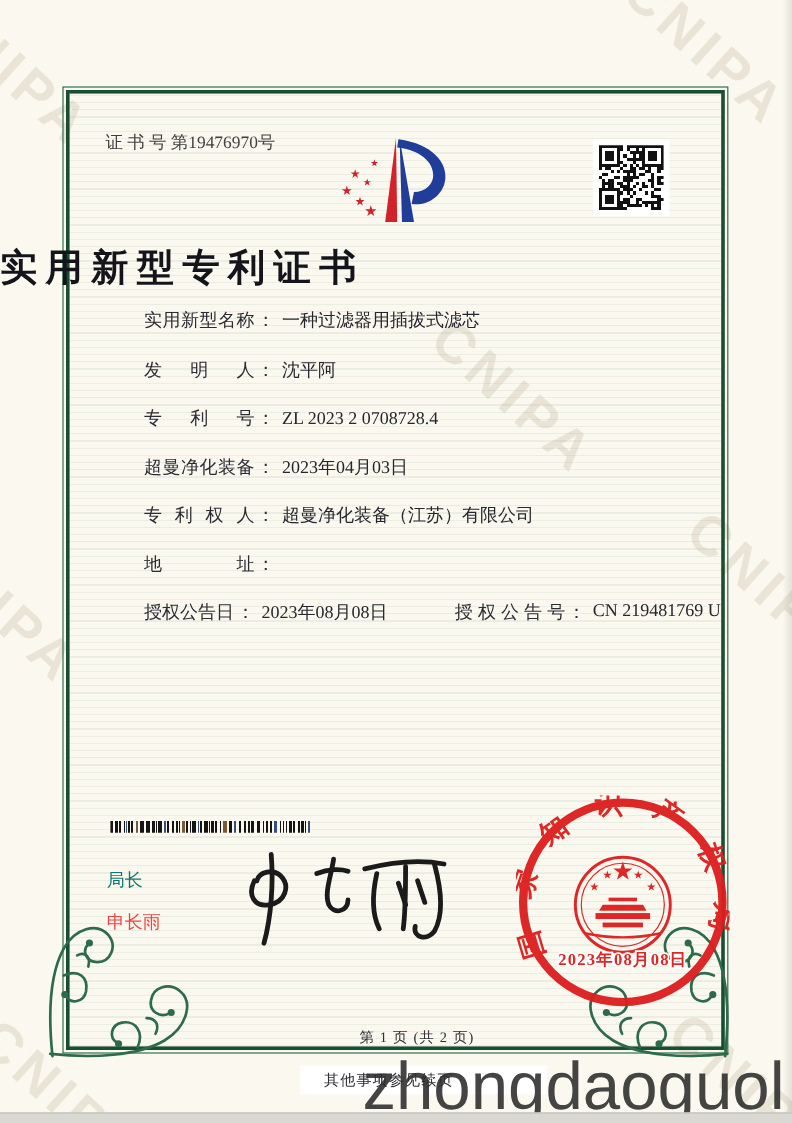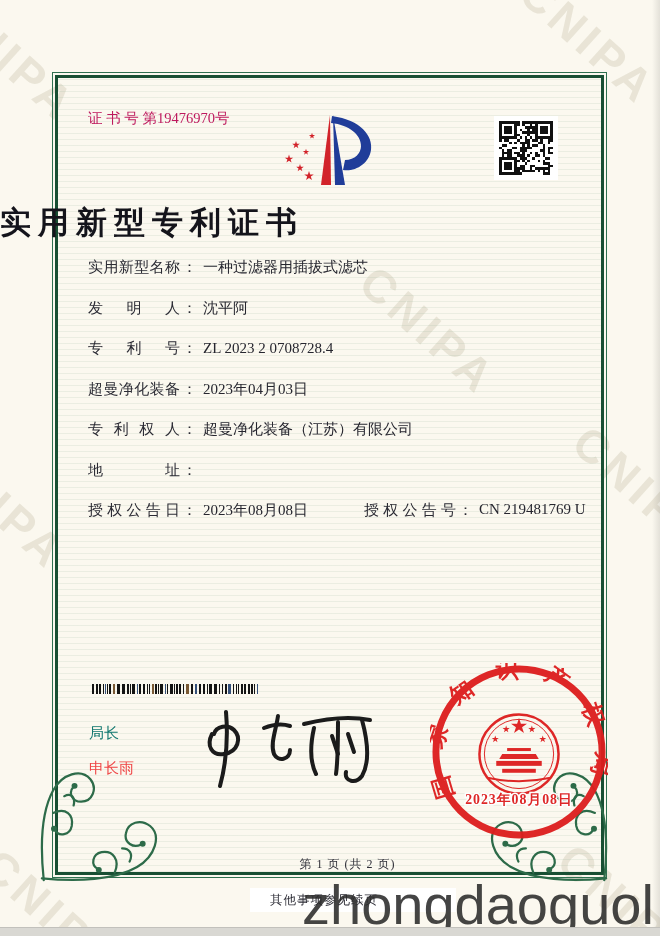--- a/index.html
+++ b/index.html
@@ -16,31 +16,31 @@
   
   .frame{position:absolute;left:52px;top:72px;width:553px;height:804px;
          border:1px solid #2f7050;z-index:2;}
   .frame-inner{position:absolute;left:2px;top:2px;right:2px;bottom:2px;
                border:3px solid #184f33;}
   .guilloche{position:absolute;left:56px;top:76px;width:545px;height:796px;z-index:2;
       background:repeating-linear-gradient(0deg,rgba(125,165,135,0.13) 0 1px,transparent 1px 6px);}
 
   .content{position:absolute;inset:0;z-index:3;color:#2f2f38;}
 
-  .cert-no{position:absolute;left:88px;top:109px;font-size:14.5px;color:#be185d;}
+  .cert-no{position:absolute;left:88px;top:109px;font-size:14.5px;color:#404040;}
 
   .logo{position:absolute;left:283px;top:112px;width:92px;height:78px;}
   .qr-box{position:absolute;left:494px;top:116px;width:64px;height:64px;background:#fff;
           display:flex;align-items:center;justify-content:center;}
 
   .title{position:absolute;left:0;right:0;top:202px;text-align:left;
          font-size:31px;font-weight:bold;letter-spacing:7px;color:#14141b;}
 
   .fields{position:absolute;left:88px;top:258px;width:500px;}
-  .frow{display:flex;align-items:baseline;height:40.5px;font-size:15px;white-space:nowrap;}
+  .frow{display:flex;align-items:baseline;height:40.5px;font-size:15px;white-space:nowrap;margin-left:32px;}
   .flabel{display:inline-block;width:92px;text-align:justify;text-align-last:justify;color:#2b2b34;}
   .fcolon{margin:0 6px 0 2px;color:#2b2b34;}
   .fvalue{color:#26262f;}
   .fgroup2{margin-left:56px;display:flex;align-items:flex-start;}
 
   .body-text{position:absolute;left:88px;top:536px;width:496px;font-size:13.5px;
              line-height:20px;text-align:justify;color:#2d2d36;}
   .body-text p{margin:0;text-indent:2em;}
 
   .barcode{position:absolute;left:92px;top:684px;width:170px;height:10px;}

